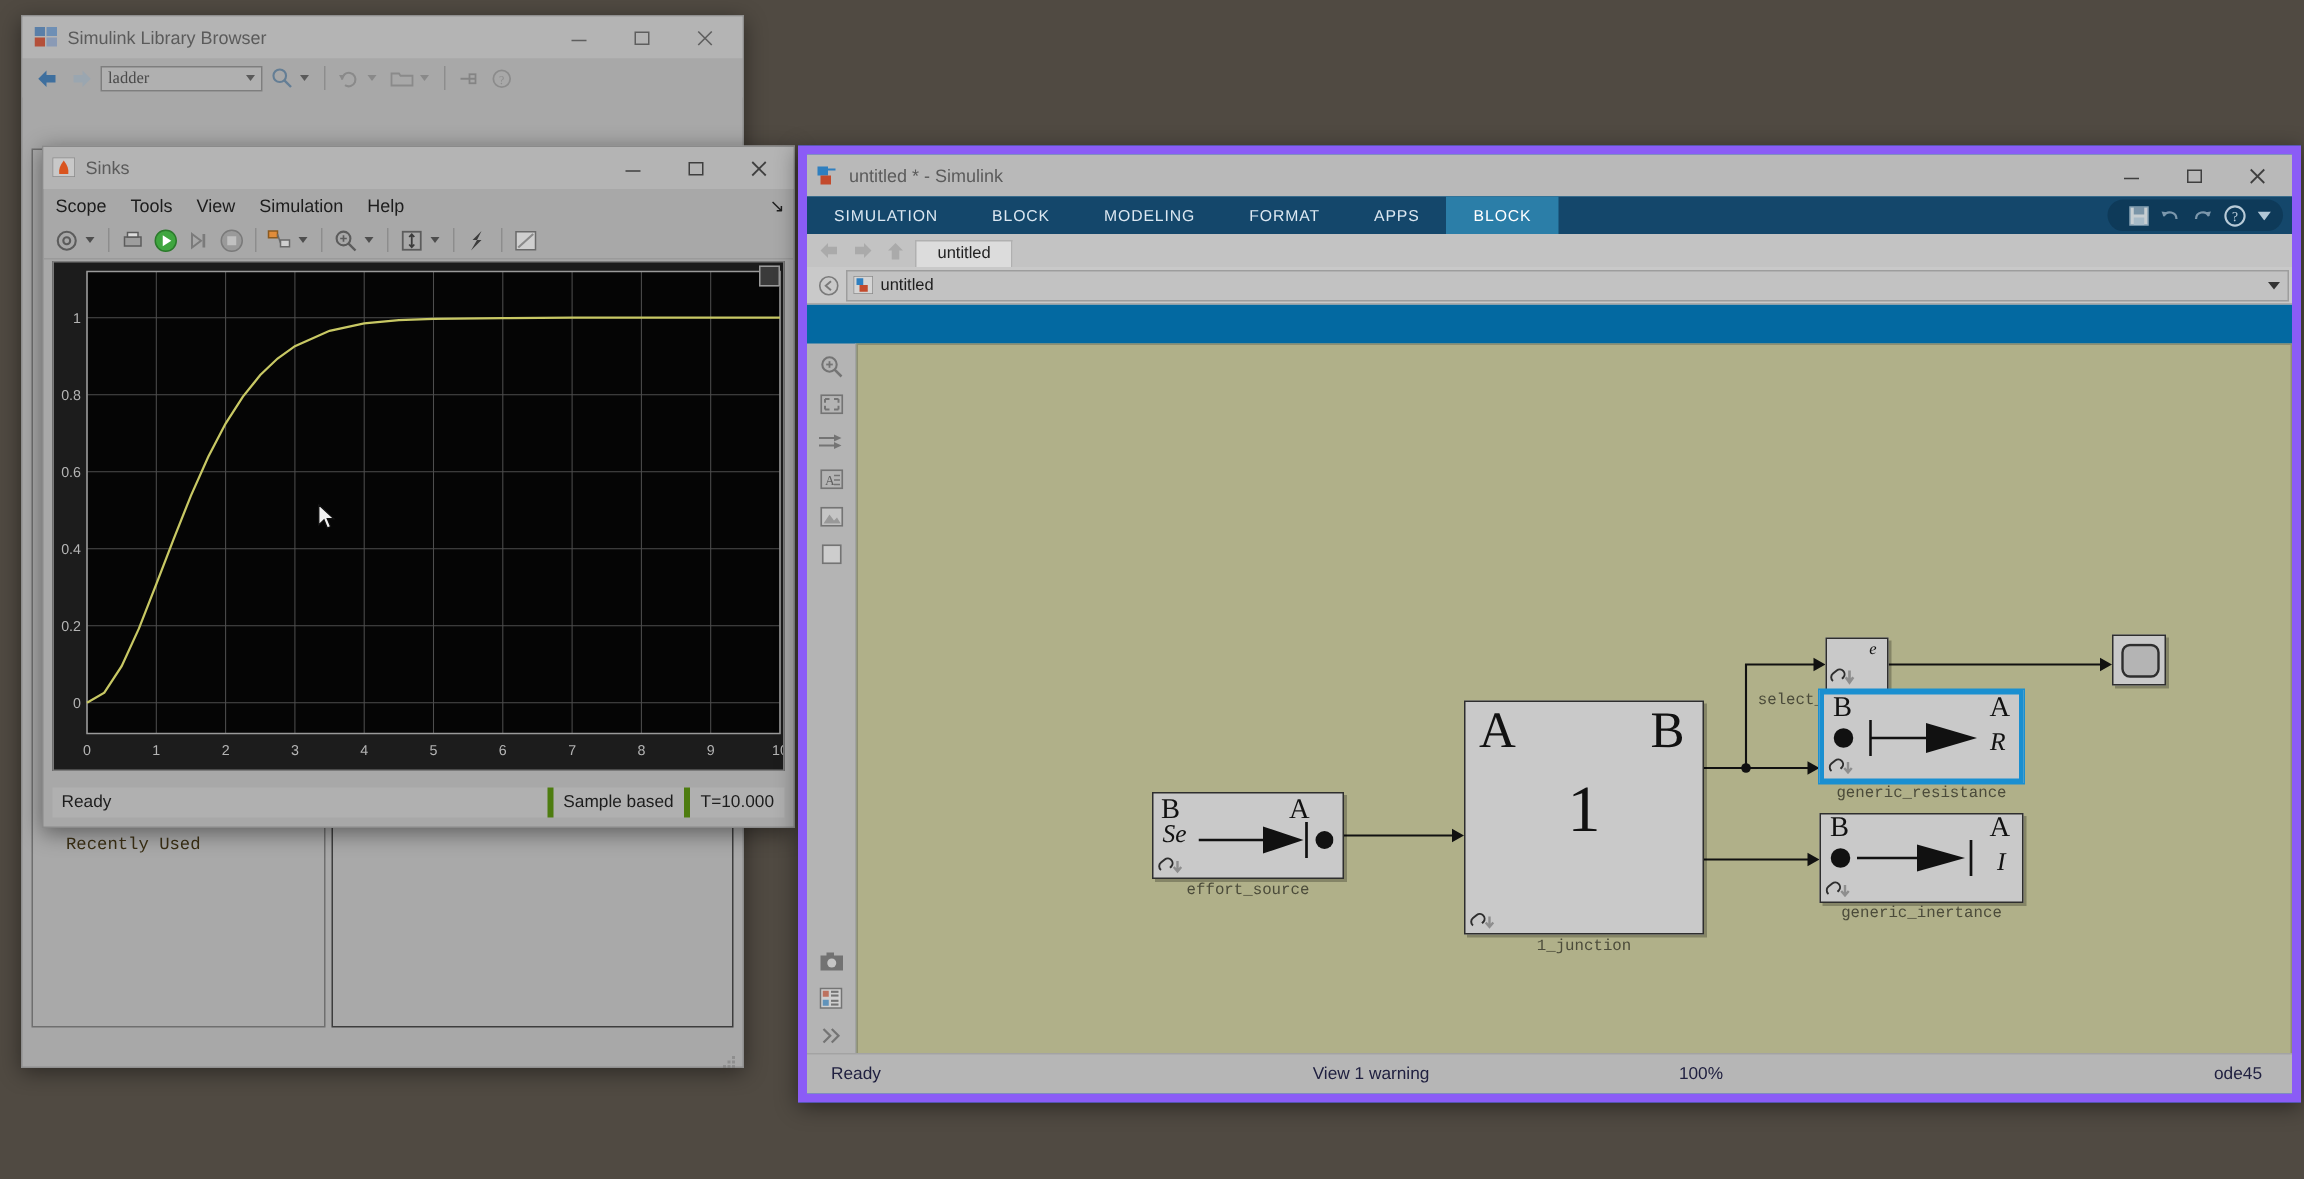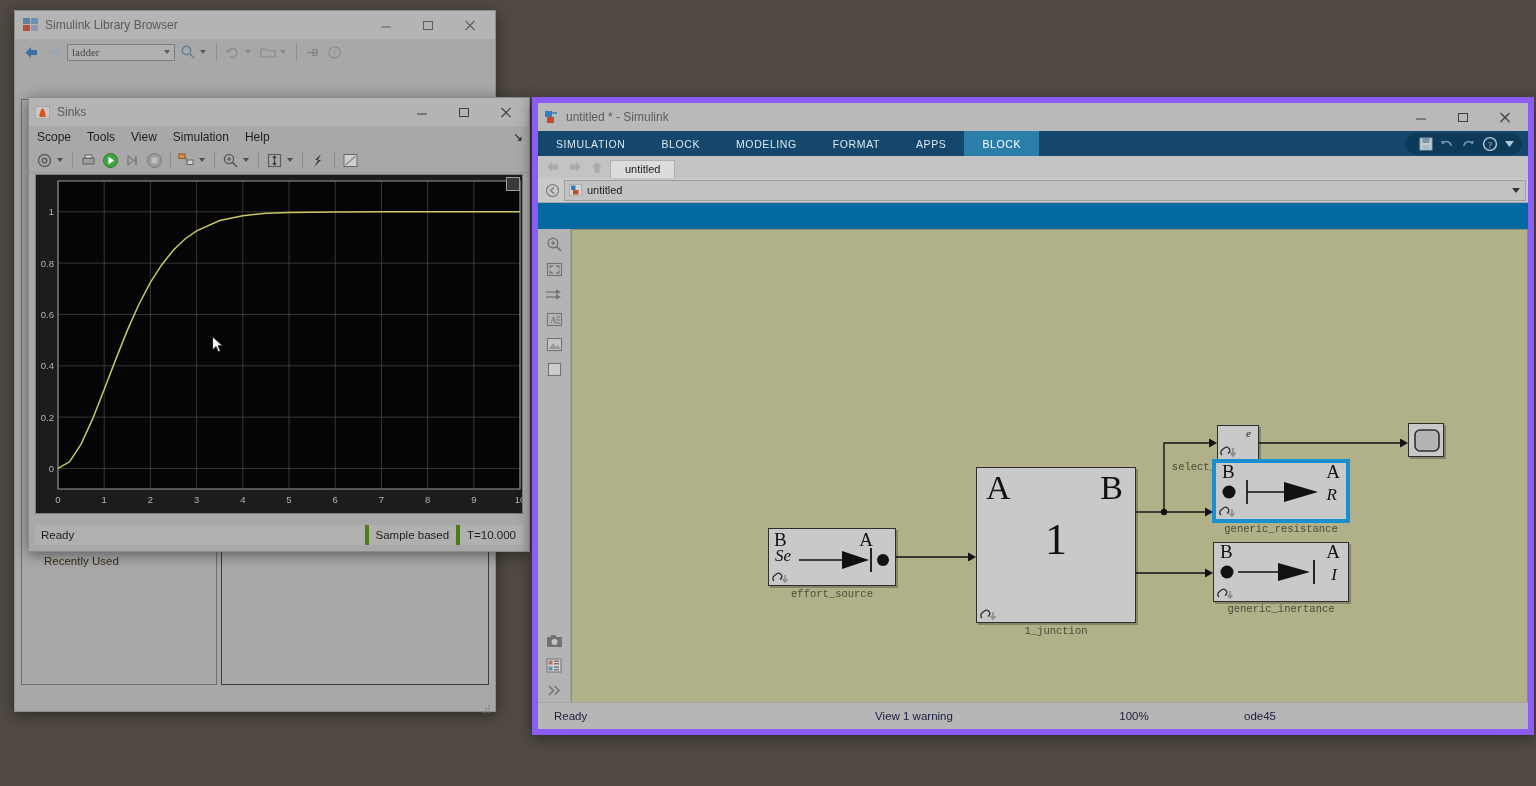--- a/index.html
+++ b/index.html
@@ -25,21 +25,21 @@
   .srch{width:108px;height:17px;background:#b0b0b0;border:1px solid #7e7e7e;display:flex;align-items:center;
         font-size:11px;color:#4a4a4a;padding-left:4px;box-sizing:border-box;font-family:Liberation Serif, serif;}
   .srch .cv{flex:1;}
   .caret{width:0;height:0;border-left:3.5px solid transparent;border-right:3.5px solid transparent;
          border-top:4px solid #5a5a5a;margin-right:4px;}
   .tb-sep{width:1px;height:16px;background:#8d8d8d;margin:0 3px;}
   .tb-ic{width:19px;height:18px;display:flex;align-items:center;justify-content:center;opacity:.72;}
   .crumb{font-size:12px;font-weight:bold;color:#2b2b2b;padding:7px 0 5px 8px;}
   .libbody{position:absolute;left:6px;top:88px;right:6px;bottom:26px;display:flex;gap:4px;}
   .tree{width:196px;background:#a9a9a9;border:1px solid #6f6f6f;padding:3px 0 0 0;box-sizing:border-box;}
-  .tnode{font-size:11.5px;color:#3a2f14;padding:2px 0 2px 22px;white-space:nowrap;}
+  .tnode{font-size:11.5px;color:#3a2f14;padding:2px 0 2px 22px;white-space:nowrap;font-family:Liberation Mono, monospace;}
   .tnode.root{color:#2b2b2b;padding-left:10px;}
   .palette{flex:1;background:#a9a9a9;border:1px solid #3d3d3d;}
   .libstatus{position:absolute;left:6px;right:6px;bottom:4px;height:18px;}
   .resz{position:absolute;right:4px;bottom:2px;width:9px;height:9px;opacity:.55;}
 
   
   #scopewin{left:28px;top:97px;width:500px;height:453px;background:#a8a8a8;border:1px solid #8a8a8a;}
   #scopewin .title{height:28px;background:#b4b4b4;display:flex;align-items:center;padding:0 2px;}
   .menubar{height:22px;display:flex;align-items:center;padding-left:8px;gap:16px;position:relative;}
   .menubar span{font-size:12px;color:#1d1d1d;}
@@ -652,21 +652,21 @@
           <rect x="1" y="1" width="24" height="21" rx="5" fill="#b4b4b4" stroke="#2e2e2e" stroke-width="1.6"></rect>
         </svg>
       </div>
     </div>
   </div>
 
   <div class="simstatus">
     <span style="padding-left:16px;width:250px;">Ready</span>
     <span style="width:220px;text-align:center;">View 1 warning</span>
     <span style="width:220px;text-align:center;">100%</span>
-    <span style="flex:1;text-align:left;padding-right:4px;">ode45</span>
+    <span style="flex:1;text-align:right;padding-right:20px;">ode45</span>
   </div>
 </div>
 
 <span class="cursor" style="left:212px;top:336px;">
   <svg width="12" height="18" viewBox="0 0 12 18">
       <path d="M0.5 0.5 L0.5 14 L4 10.6 L6.2 16 L8.4 15 L6.2 9.8 L10.6 9.8 Z" fill="#f2f2f2" stroke="#111" stroke-width="0.9"></path>
     </svg>
 </span>
 
 </body></html>

